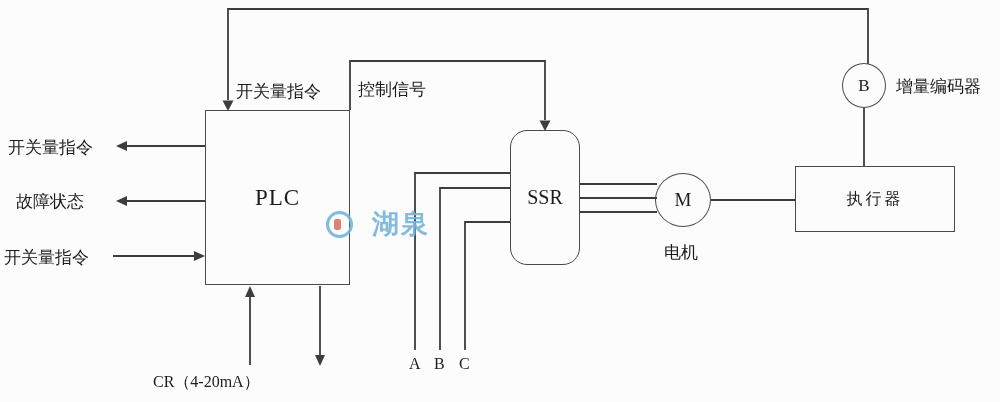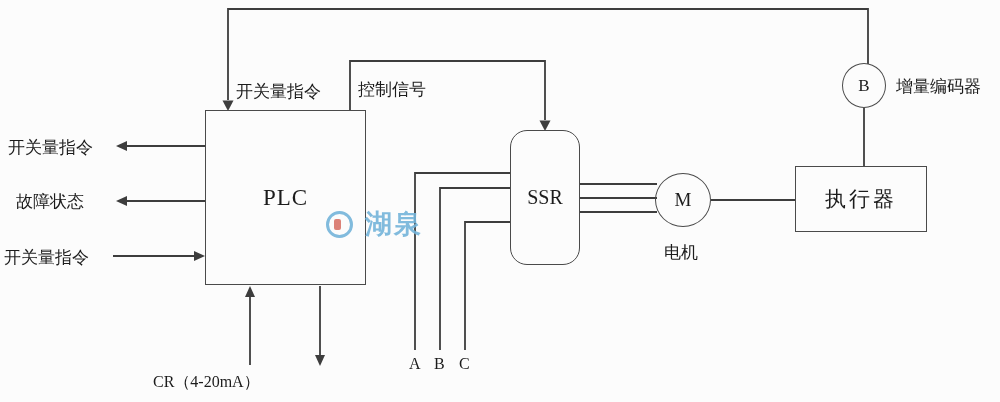--- a/index.html
+++ b/index.html
@@ -13,43 +13,43 @@
   .wires line, .wires path { stroke:#3d3d3d; stroke-width:1.8; fill:none; }
   .wires polygon { fill:#3d3d3d; }
 
   .box {
     position:absolute; border:1.6px solid #4a4a4a;
     display:flex; align-items:center; justify-content:center;
     z-index:3; color:#1c1c1c; background:transparent;
   }
   .ellipse { border-radius:50%; }
 
-  .box-plc      { left:205px; top:110px; width:161px; height:175px; font-size:23px; letter-spacing:1px; }
+  .box-plc      { left:205px; top:110px; width:145px; height:175px; font-size:23px; letter-spacing:1px; }
   .box-ssr      { left:510px; top:130px; width:70px;  height:135px; font-size:20px;border-radius:17px; }
-  .box-actuator { left:795px; top:166px; width:132px; height:66px;  font-size:21px; letter-spacing:3px; }
+  .box-actuator { left:795px; top:166px; width:160px; height:66px;  font-size:16px; letter-spacing:3px; }
   .box-motor    { left:655px; top:173px; width:56px;  height:54px;  font-size:19px; }
   .box-encoder  { left:842px; top:63px;  width:44px;  height:45px;  font-size:17px; }
 
   .lbl { position:absolute; color:#1c1c1c; z-index:3; white-space:nowrap; font-size:17px; }
   .lbl-quadrature { left:236px; top:80px; }
   .lbl-control    { left:358px; top:78px; }
   .lbl-switch-status { left:8px;  top:136px; }
   .lbl-fault         { left:16px; top:190px; }
   .lbl-command       { left:4px;  top:246px; }
   .lbl-cr { left:153px; top:372px; font-size:16px; }
   .lbl-fb { left:281px; top:372px; font-size:16px; }
   .lbl-a  { left:409px; top:355px; font-size:16px; }
   .lbl-b  { left:434px; top:355px; font-size:16px; }
   .lbl-c  { left:459px; top:355px; font-size:16px; }
   .lbl-motor-caption   { left:664px; top:241px; }
   .lbl-encoder-caption { left:896px; top:75px; }
 
   .watermark {
     position:absolute; left:326px; top:206px; z-index:4;
-    display:flex; align-items:center; gap:12px;
+    display:flex; align-items:center; gap:19px;
     color:#74b4da; font-size:27px; font-weight:bold; letter-spacing:2px;
     opacity:0.9; font-family:"Liberation Sans","DejaVu Sans",sans-serif;
   }
   .wm-icon {
     width:27px; height:27px; border-radius:50%;
     border:3px solid #74b4da; position:relative; display:inline-block;
   }
   .wm-icon::after {
     content:""; position:absolute; left:5px; top:5px;
     width:7px; height:11px; background:#d9756a; border-radius:2px;

